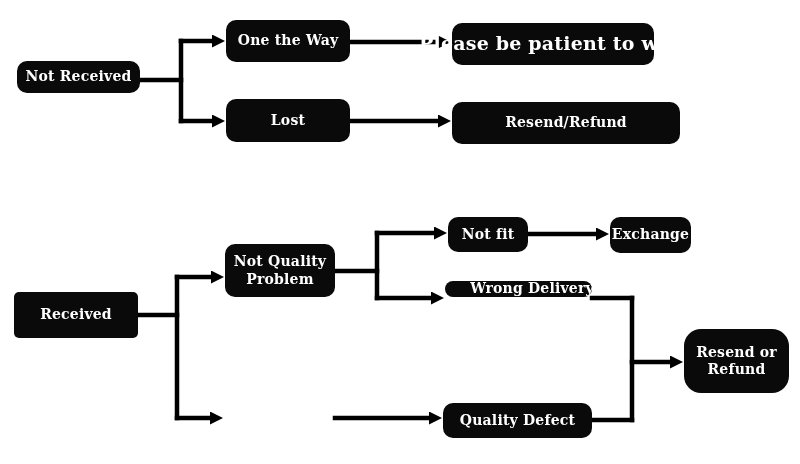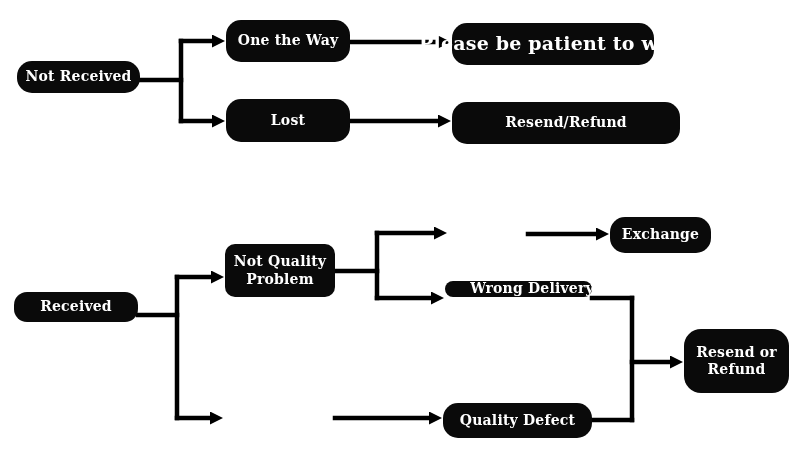--- a/index.html
+++ b/index.html
@@ -40,32 +40,32 @@
     justify-content: center;
     text-align: center;
     font-weight: bold;
     font-size: 14px;
     line-height: 1.25;
     letter-spacing: 0.2px;
     border-radius: 10px;
     box-sizing: border-box;
     padding: 2px 5px;
   }
-  .nowrap { white-space: nowrap; border-radius: 15px; }
+  .nowrap { white-space: nowrap; }
   
   #n-not-received        { left: 17px;  top: 61px;  width: 123px; height: 32px; }
   #n-one-the-way         { left: 226px; top: 20px;  width: 124px; height: 42px; }
   #n-please-be-patient   { left: 452px; top: 23px;  width: 202px; height: 42px; font-size: 19px; }
   #n-lost                { left: 226px; top: 99px;  width: 124px; height: 43px; }
   #n-resend-refund       { left: 452px; top: 102px; width: 228px; height: 42px; }
-  #n-received            { left: 14px;  top: 292px; width: 124px; height: 30px; border-radius: 13px; }
+  #n-received            { left: 14px;  top: 292px; width: 124px; height: 46px; border-radius: 5px; }
   #n-not-quality-problem { left: 225px; top: 244px; width: 110px; height: 53px; }
   #n-quality-problem     { left: 224px; top: 391px; width: 111px; height: 47px; }
   #n-not-fit             { left: 448px; top: 217px; width: 80px;  height: 35px; }
-  #n-exchange            { left: 610px; top: 217px; width: 101px; height: 36px; }
+  #n-exchange            { left: 610px; top: 217px; width: 81px; height: 36px; }
   #n-wrong-delivery      { left: 445px; top: 281px; width: 147px; height: 16px; padding-left: 32px; }
   #n-quality-defect      { left: 443px; top: 403px; width: 149px; height: 35px; }
   #n-resend-or-refund    { left: 684px; top: 329px; width: 105px; height: 64px; border-radius: 17px; }
 </style>
 </head>
 <body>
 
 <div class="canvas">
 
   <svg class="connector-layer" viewBox="0 0 800 464" xmlns="http://www.w3.org/2000/svg">
@@ -99,18 +99,19 @@
   </svg>
 
   <div class="node nowrap" id="n-not-received">Not Received</div>
   <div class="node nowrap" id="n-one-the-way">One the Way</div>
   <div class="node nowrap" id="n-please-be-patient">Please be patient to wait</div>
   <div class="node nowrap" id="n-lost">Lost</div>
   <div class="node nowrap" id="n-resend-refund">Resend/Refund</div>
 
   <div class="node nowrap" id="n-received">Received</div>
   <div class="node" id="n-not-quality-problem">Not Quality Problem</div>
+  <div class="node nowrap" id="n-not-fit">Not fit</div>
   <div class="node nowrap" id="n-exchange">Exchange</div>
   <div class="node nowrap" id="n-wrong-delivery">Wrong Delivery</div>
   <div class="node nowrap" id="n-quality-defect">Quality Defect</div>
   <div class="node" id="n-resend-or-refund">Resend or Refund</div>
 
 </div>
 
 </body></html>

